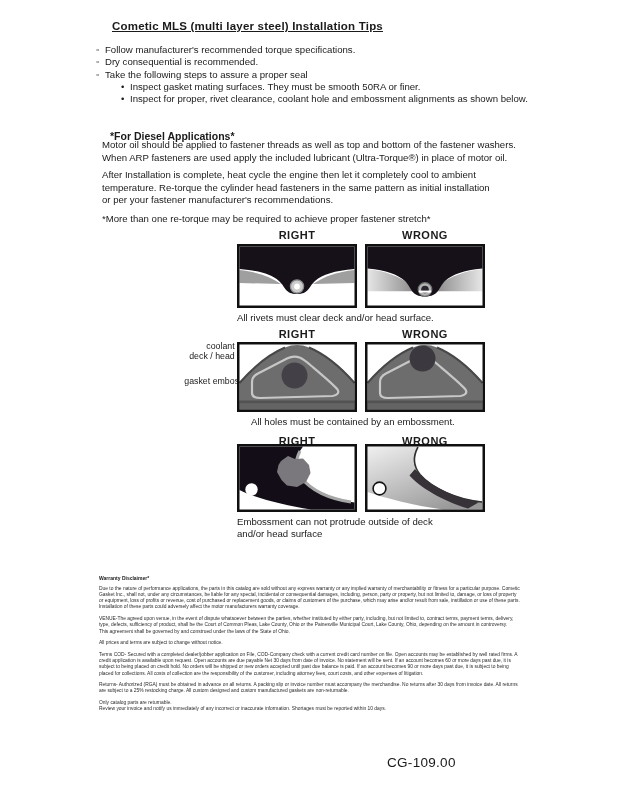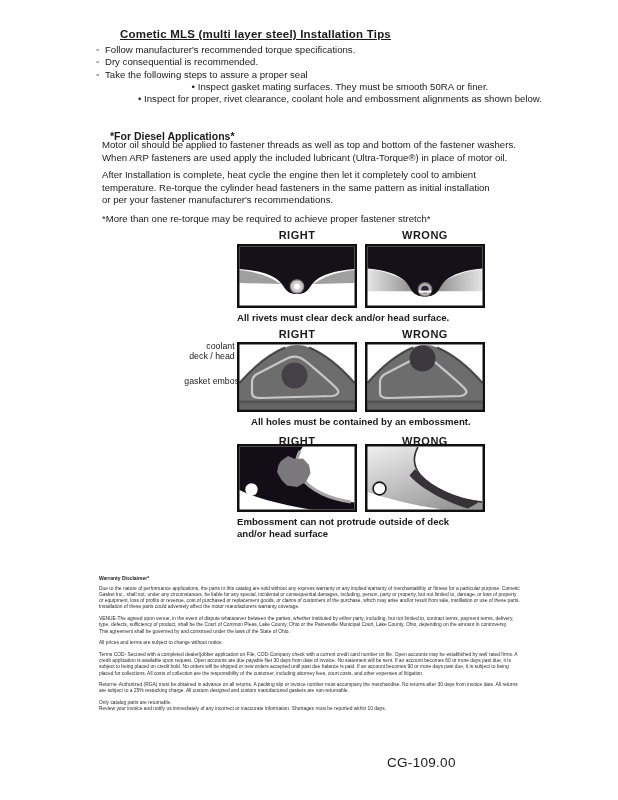--- a/index.html
+++ b/index.html
@@ -3,33 +3,33 @@
 <meta charset="utf-8">
 <style>
   html,body{margin:0;padding:0;background:#ffffff;}
   .page{
     position:relative;width:618px;height:800px;background:#ffffff;overflow:hidden;
     font-family:"Liberation Sans", sans-serif;color:#1a1a1a;
   }
   .abs{position:absolute;}
   .title{
     left:112px;top:20px;font-size:11.5px;font-weight:bold;
-    text-decoration:underline;letter-spacing:.2px;margin:8px;
+    text-decoration:underline;letter-spacing:.2px;margin:0;
   }
   .bullets{left:94px;top:42px;list-style:none;margin:2px;padding:0;width:460px;}
   .bullets li{font-size:9.6px;line-height:12.3px;white-space:nowrap;}
   .bullets li .marker{display:inline-block;width:9px;}
-  .bullets li.sub{padding-left:25px;text-align:center;}
+  .bullets li.sub{padding-left:25px;}
   .diesel-heading{left:94px;top:114px;font-size:10.5px;font-weight:bold;margin:16px;}
   .para{left:94px;width:452px;font-size:9.6px;line-height:12.6px;white-space:pre-line;margin:8px;}
   .p1{top:131px;}
   .p2{top:161px;}
   .p3{top:205px;}
   .dlabel{width:120px;text-align:center;font-size:11px;font-weight:600;letter-spacing:.5px;}
-  .caption{font-size:9.6px;white-space:pre-line;line-height:11.5px;font-weight:bold;}
+  .caption{font-size:9.6px;white-space:pre-line;line-height:11.5px;}
   .side-label{font-size:8.8px;line-height:10.3px;text-align:right;white-space:pre-line;}
   svg{display:block;}
   .fineprint{left:99px;top:575px;width:421px;}
   .fineprint h2{font-size:5px;font-weight:bold;margin:0 0 5px 0;}
   .fineprint p{font-size:4.9px;line-height:6.15px;margin:0 0 5.6px 0;white-space:pre-line;
     text-align:left;color:#2a2a2a;}
   .pagenum{left:387px;top:755px;font-size:13.5px;letter-spacing:.3px;}
 </style>
 </head>
 <body>

